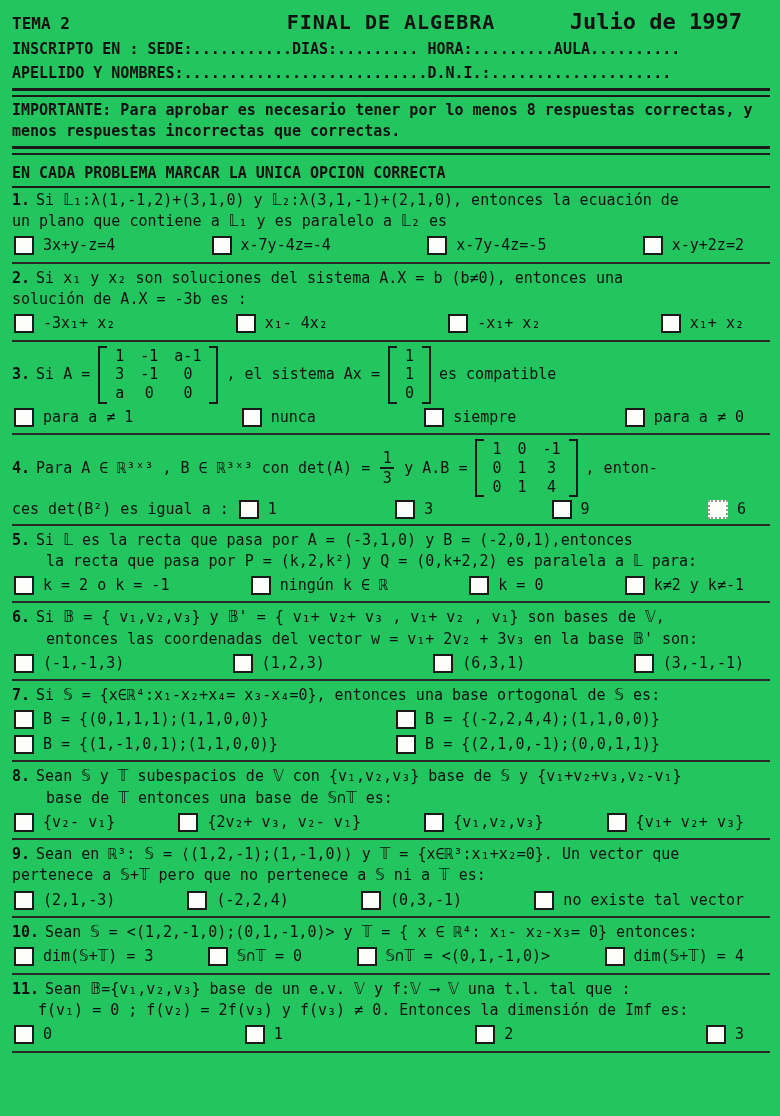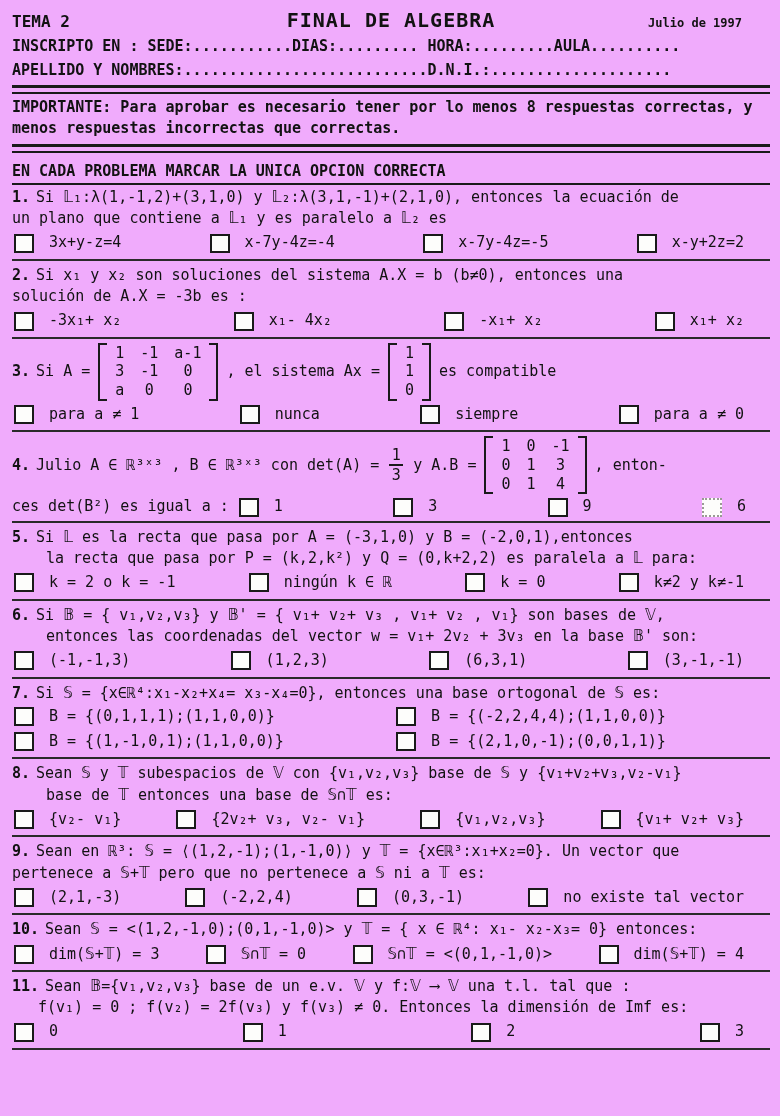--- a/index.html
+++ b/index.html
@@ -1,43 +1,43 @@
 <!DOCTYPE html>
 <html><head>
 <meta charset="utf-8">
 <style>
   html,body{margin:0;padding:0;background:#d8d8d4;}
   .page{
     width:780px;height:1116px;box-sizing:border-box;
     margin:0 auto;padding:6px 10px 4px 12px;
-    background:#f0abfc;color:#121212;
+    background:#22c55e;color:#121212;
     font-family:"DejaVu Sans Mono","DejaVu Sans",monospace;
     font-size:15px;line-height:1.42;overflow:hidden;
   }
   
   .hdr-row1{display:grid;grid-template-columns:1fr auto 1fr;align-items:baseline;font-weight:bold;}
   .hdr-title{font-size:20px;letter-spacing:1px;}
-  .hdr-date{text-align:right;padding-right:28px;font-size:12px;}
+  .hdr-date{text-align:right;padding-right:28px;font-size:22px;}
   .hdr-tema{font-size:16px;}
   .hdr-line{font-weight:bold;white-space:nowrap;overflow:hidden;margin-top:2px;}
   .double-rule{height:4px;border-top:3px solid #1a1a1a;border-bottom:2px solid #1a1a1a;margin:4px 0 3px 0;}
   .rule{border-top:2px solid #2a2a2a;margin:2px 0;}
   .notice{font-weight:bold;margin:3px 0;}
   .instruction{font-weight:bold;border-bottom:2px solid #1a1a1a;padding-bottom:1px;margin-top:8px;}
   
   .problem{padding:2px 0 1px 0;}
   .qline{white-space:nowrap;}
   .qnum{font-weight:bold;margin-right:6px;}
   .cont{margin-left:0;}
   .cont.ind{margin-left:34px;}
   .cont.ind-sm{margin-left:26px;}
   
   .options{display:flex;justify-content:space-between;align-items:center;padding:3px 26px 2px 2px;}
   .options-2col{display:grid;grid-template-columns:1.05fr 1fr;row-gap:4px;padding:2px 10px 2px 2px;}
-  .option{display:inline-flex;align-items:center;gap:15px;white-space:nowrap;cursor:pointer;}
+  .option{display:inline-flex;align-items:center;gap:9px;white-space:nowrap;cursor:pointer;}
   .checkbox{width:16px;height:15px;border:2px solid #1a1a1a;background:#fdfdfb;flex:0 0 auto;display:inline-block;}
   .checkbox.faint{border-color:#9a9a94;border-style:dotted;}
   
   .mathline{display:flex;align-items:center;white-space:nowrap;}
   .matrix{display:inline-flex;align-items:stretch;margin:0 8px;}
   .mb{width:7px;border:2px solid #1a1a1a;}
   .mb.l{border-right:none;}
   .mb.r{border-left:none;}
   .mcells{display:grid;padding:1px 8px;column-gap:16px;row-gap:0;text-align:center;line-height:1.25;}
   .mcells.c3{grid-template-columns:repeat(3,auto);}
@@ -161,21 +161,21 @@
           <span class="checkbox"></span>
           <span>para a ≠ 0</span>
         </label>
     </div>
   </section>
   <div class="rule"></div>
 
   <section class="problem">
     <div class="mathline">
       <span class="qnum">4.</span>
-      <span>Julio  A ∈ ℝ³ˣ³ , B ∈ ℝ³ˣ³ con det(A) =</span>
+      <span>Para  A ∈ ℝ³ˣ³ , B ∈ ℝ³ˣ³ con det(A) =</span>
       <span class="frac">
         <span>1</span>
         <span class="frac-bar"></span>
         <span>3</span>
       </span>
       <span>y  A.B =</span>
       <span class="matrix">
         <span class="mb l"></span>
         <span class="mcells c3">
           <span>1</span>

